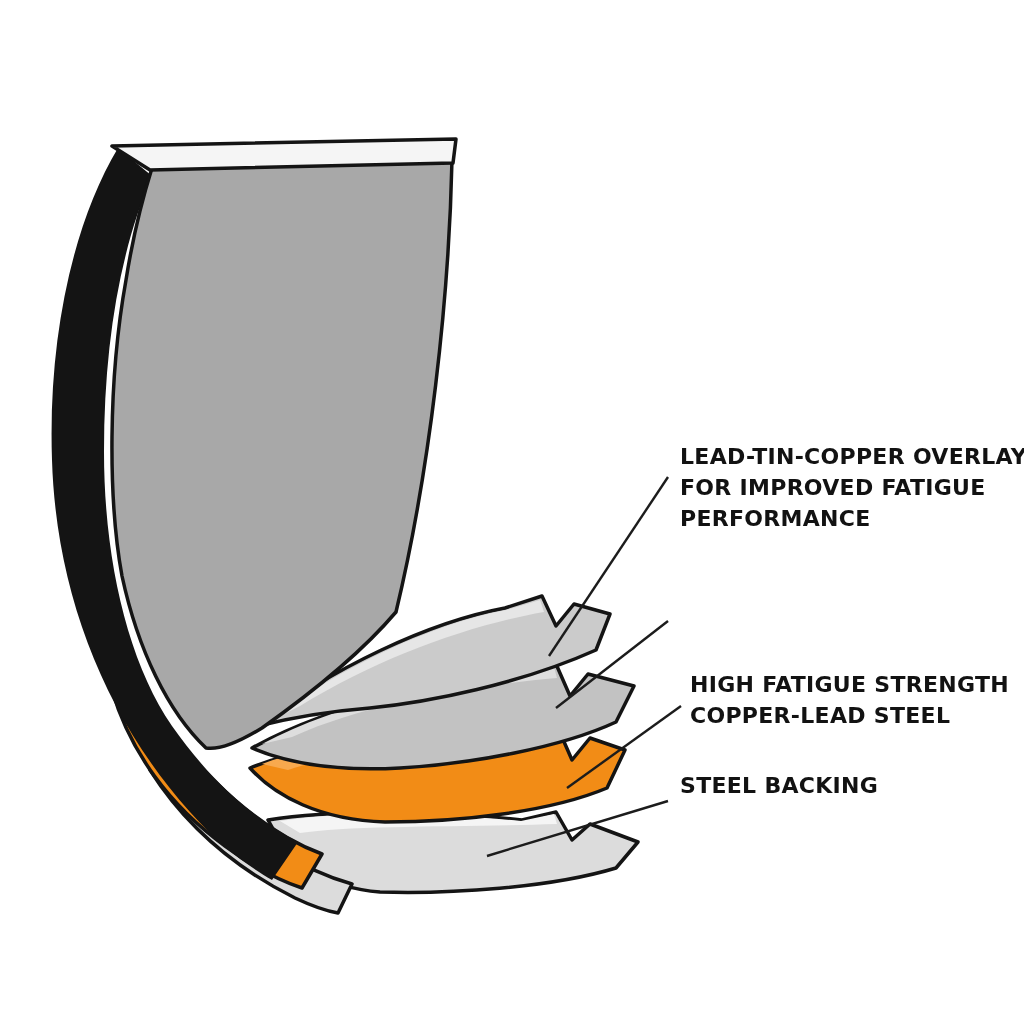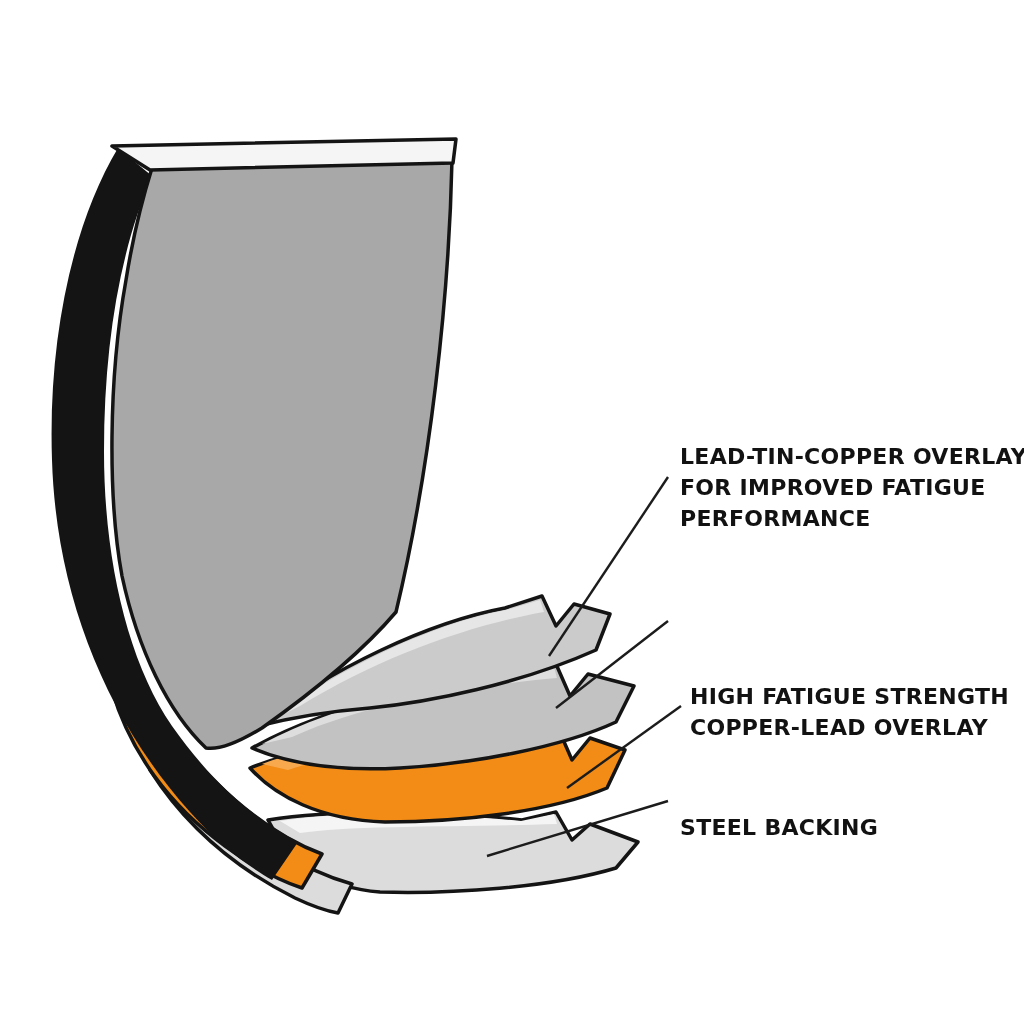--- a/index.html
+++ b/index.html
@@ -92,22 +92,22 @@
     <line class="leader" x1="668" y1="801" x2="487" y2="856"></line>
   </svg>
 
   <div class="label" style="left:680px; top:441px;">
     <div>LEAD-TIN-COPPER OVERLAY</div>
     <div>FOR IMPROVED FATIGUE</div>
     <div>PERFORMANCE</div>
   </div>
 
 
-  <div class="label" style="left:690px; top:669px;margin-top:12px;">
+  <div class="label" style="left:690px; top:669px;">
     <div>HIGH FATIGUE STRENGTH</div>
-    <div>COPPER-LEAD OVERLAY</div>
+    <div>COPPER-LEAD STEEL</div>
   </div>
 
-  <div class="label" style="left:680px; top:812px;">
+  <div class="label" style="left:680px; top:770px;">
     <div>STEEL BACKING</div>
   </div>
 
 </div>
 
 </body></html>

